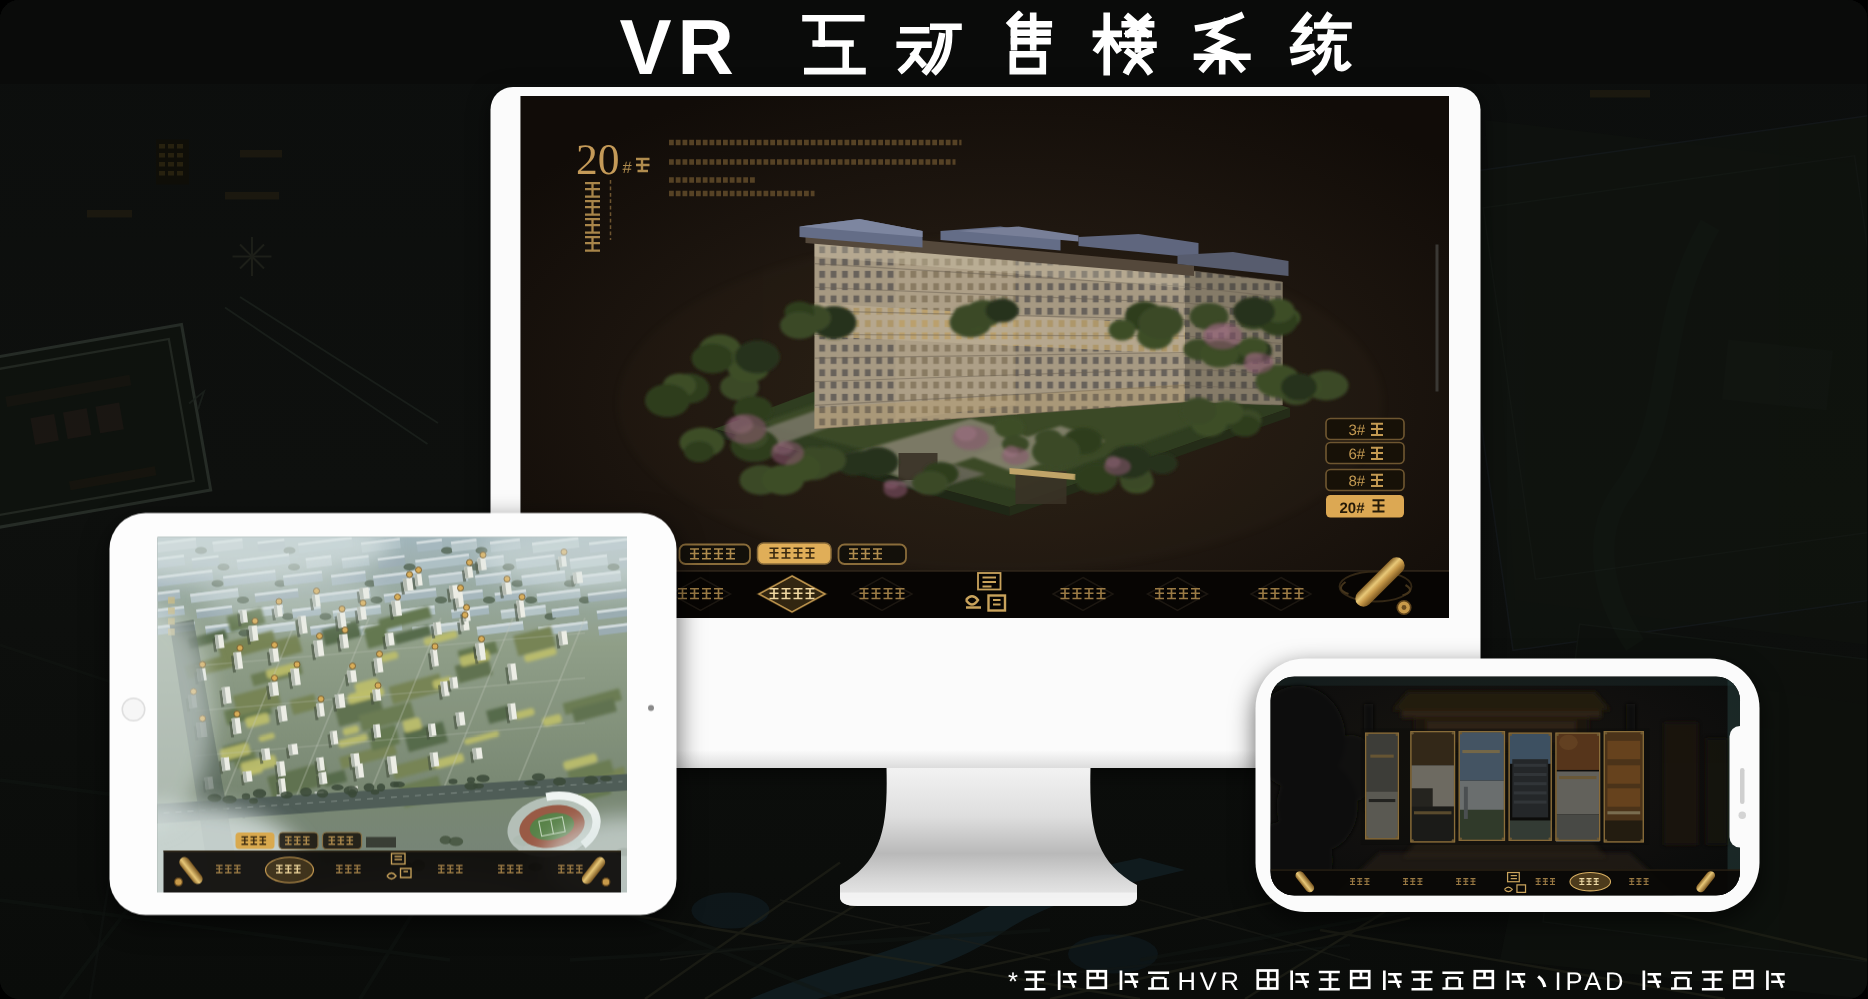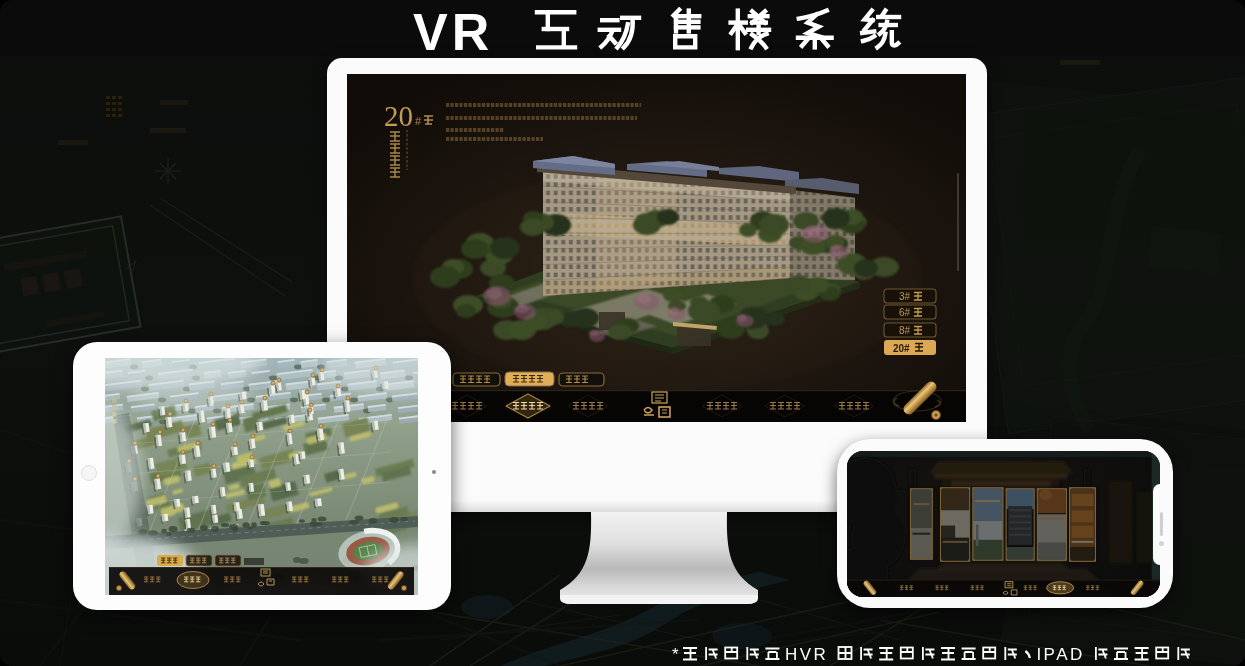--- a/index.html
+++ b/index.html
@@ -196,21 +196,21 @@
           <path d="M82,58 V84 C82,92 90,94 98,86"></path>
     </g>
   </g>
 </svg>
 
 <div class="abs" style="left:327px;top:58px;width:660px;height:454px;background:#fbfbfb;
   border-radius:15px;box-shadow:0 4px 14px rgba(0,0,0,0.55);"></div>
 
 <div class="abs" style="left:327px;top:500px;width:660px;height:12px;background:linear-gradient(#fbfbfb,#dcdcdc);border-radius:0 0 15px 15px;"></div>
 
-<div class="abs" style="left:347px;top:74px;width:619px;height:348px;background:#191410;overflow:hidden;">
+<div class="abs" style="left:347px;top:64px;width:619px;height:348px;background:#191410;overflow:hidden;">
   <svg width="619" height="348" viewBox="0 0 619 348">
 <defs>
 <radialGradient id="scrglow" cx="0.52" cy="0.58" r="0.66">
 <stop offset="0" stop-color="#2d2215"></stop>
             <stop offset="0.5" stop-color="#1f1710"></stop>
             <stop offset="1" stop-color="#110c08"></stop>
 </radialGradient>
 <linearGradient id="goldroll" x1="0" y1="0" x2="1" y2="0">
 <stop offset="0" stop-color="#8a6428"></stop>
             <stop offset="0.35" stop-color="#e8c878"></stop>

